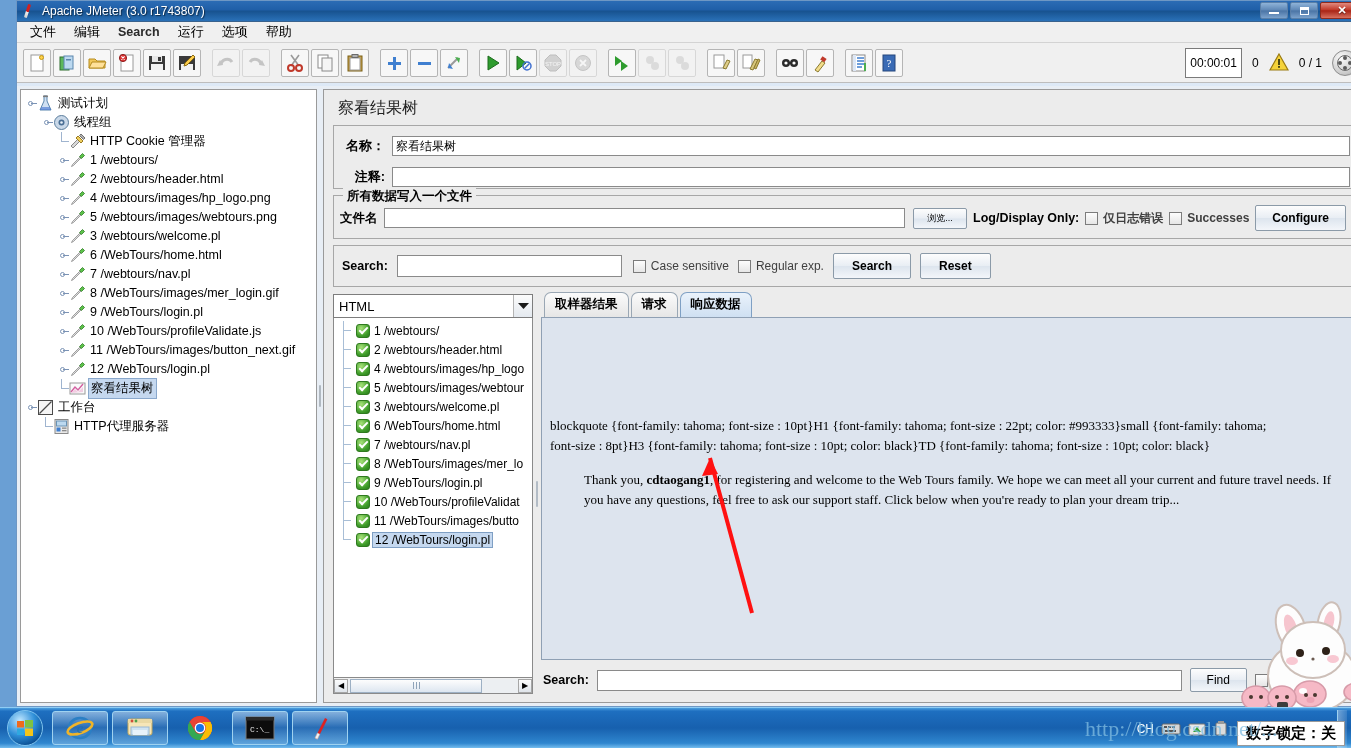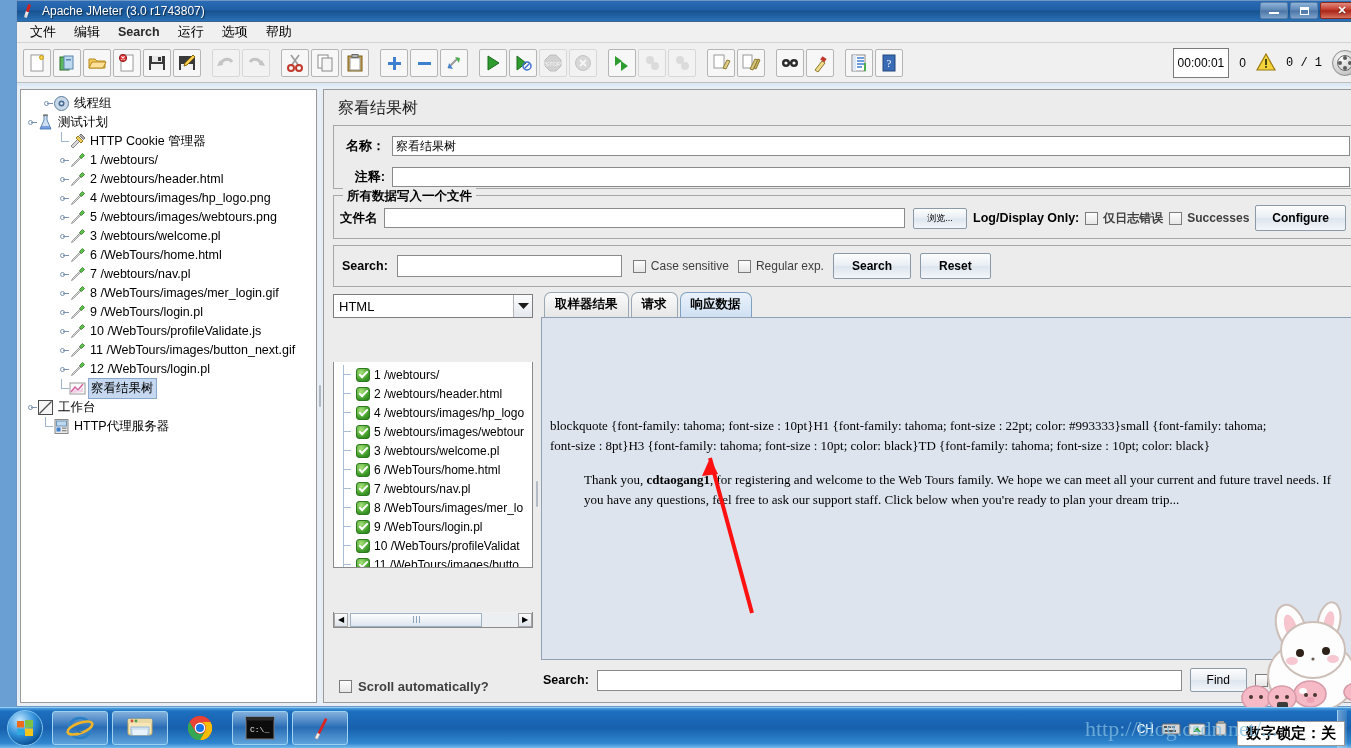--- a/index.html
+++ b/index.html
@@ -94,21 +94,21 @@
 
   #status-cluster {
     position: absolute; right: 8px; top: 0; height: 40px;
     display: flex; align-items: center; gap: 10px;
   }
   #timer-box {
     border: 1px solid #7a7a7a; background: #fff; padding: 7px 4px;
     font-size: 12px; font-family: "Liberation Sans", sans-serif; color: #000;
   }
   .warn-count { font-size: 12px; color:#000; }
-  .run-count { font-size: 12px; color:#000;font-family:Liberation Mono, monospace; }
+  .run-count { font-size: 12px; color:#000; }
   #gc-btn {
     width: 26px; height: 26px; border-radius: 50%;
     background: radial-gradient(circle at 35% 30%, #fbfbfb, #c8c8c8 70%, #9a9a9a 100%);
     border: 1px solid #8e8e8e;
     display:flex; align-items:center; justify-content:center;
     cursor: pointer;
   }
 
   
   #main {
@@ -216,21 +216,21 @@
     border: 1px solid #a7a7a7; margin: 6px 9px 0 9px; background:#ececec;
     display:flex; align-items:center; gap:9px; padding: 7px 8px;
   }
   .searchbar .slab { font-size:12.5px; font-weight:bold; }
 
   
   #lower {
     flex: 1; display: flex; margin: 7px 9px 8px 9px; min-height: 0;
   }
   #res-list-col {
-    width: 200px; display:flex; flex-direction: column; flex:0 0 auto;gap:44px;
+    width: 200px; display:flex; flex-direction: column; flex:0 0 auto;
   }
   #combo {
     height: 24px; border: 1px solid #7d7d7d; background: #fff;
     display: flex; align-items: center; justify-content: space-between;
     padding: 0 0 0 5px; font-size: 13px; cursor: pointer;
   }
   #combo .arrowbtn {
     width: 19px; height: 22px; display:flex; align-items:center; justify-content:center;
     background: linear-gradient(to bottom,#fcfcfc,#e4e9ef);
     border-left: 1px solid #b4b4b4;
@@ -592,44 +592,44 @@
           </svg>
       </div>
     </div>
   </div>
 
   <div id="main">
 
     <div id="tree-panel">
       <div class="tree" id="tree-root">
           <div class="tnode">
+            <span class="indent" style="width: 0px;"></span>
+            <span class="handle">
+              <span class="knob"></span>
+              <span class="stem"></span>
+            </span>
+            <span class="ticon"><svg width="17" height="17" viewBox="0 0 17 17">
+                <path d="M7 1h3v5l4 9H3l4-9z" fill="#cfe0f2" stroke="#5b86ad"></path>
+                <rect x="6" y="0.5" width="5" height="1.6" fill="#7a7a7a"></rect>
+                <path d="M4.5 12h8l1.5 3H3z" fill="#3f6fd0" opacity=".6"></path>
+              </svg></span>
+            <span class="tlabel">测试计划</span>
+          </div>
+          <div class="tnode">
             <span class="indent" style="width: 16px;"></span>
             <span class="handle">
               <span class="knob"></span>
               <span class="stem"></span>
             </span>
             <span class="ticon"><svg width="17" height="17" viewBox="0 0 17 17">
                 <circle cx="8.5" cy="8.5" r="7" fill="#c9d8e8" stroke="#5b7d9d"></circle>
                 <circle cx="8.5" cy="8.5" r="3" fill="#4a6f95"></circle>
                 <circle cx="8.5" cy="8.5" r="1.3" fill="#e8f0f8"></circle>
               </svg></span>
             <span class="tlabel">线程组</span>
-          </div>
-          <div class="tnode">
-            <span class="indent" style="width: 0px;"></span>
-            <span class="handle">
-              <span class="knob"></span>
-              <span class="stem"></span>
-            </span>
-            <span class="ticon"><svg width="17" height="17" viewBox="0 0 17 17">
-                <path d="M7 1h3v5l4 9H3l4-9z" fill="#cfe0f2" stroke="#5b86ad"></path>
-                <rect x="6" y="0.5" width="5" height="1.6" fill="#7a7a7a"></rect>
-                <path d="M4.5 12h8l1.5 3H3z" fill="#3f6fd0" opacity=".6"></path>
-              </svg></span>
-            <span class="tlabel">测试计划</span>
           </div>
           <div class="tnode">
             <span class="indent" style="width: 32px;"></span>
             <span class="leafline"></span>
             <span class="ticon"><svg width="17" height="17" viewBox="0 0 17 17">
                 <path d="M2 13l7-7 2 2-7 7z" fill="#d8d8d8" stroke="#8a8a8a"></path>
                 <path d="M9 3l5 5-2 2-5-5z" fill="#f0d060" stroke="#9a7a20"></path>
                 <path d="M12 1l4 4-1.5 1.5-4-4z" fill="#b0b0b0" stroke="#707070"></path>
               </svg></span>
             <span class="tlabel">HTTP Cookie 管理器</span>
@@ -945,24 +945,20 @@
             <div class="sbtn">◀</div>
             <div class="track">
               <div class="thumb">
                   <i></i>
                   <i></i>
                   <i></i>
                 </div>
             </div>
             <div class="sbtn">▶</div>
           </div>
-          <label id="scroll-auto" class="cbwrap">
-            <span class="cbox"></span>
-            <span class="cblabel" style="font-size:13px">Scroll automatically?</span>
-          </label>
         </div>
 
         <div id="vsplit">
             <i></i>
           </div>
 
         <div id="res-detail">
           <div id="tabs">
             <div class="tab">取样器结果</div>
             <div class="tab">请求</div>

